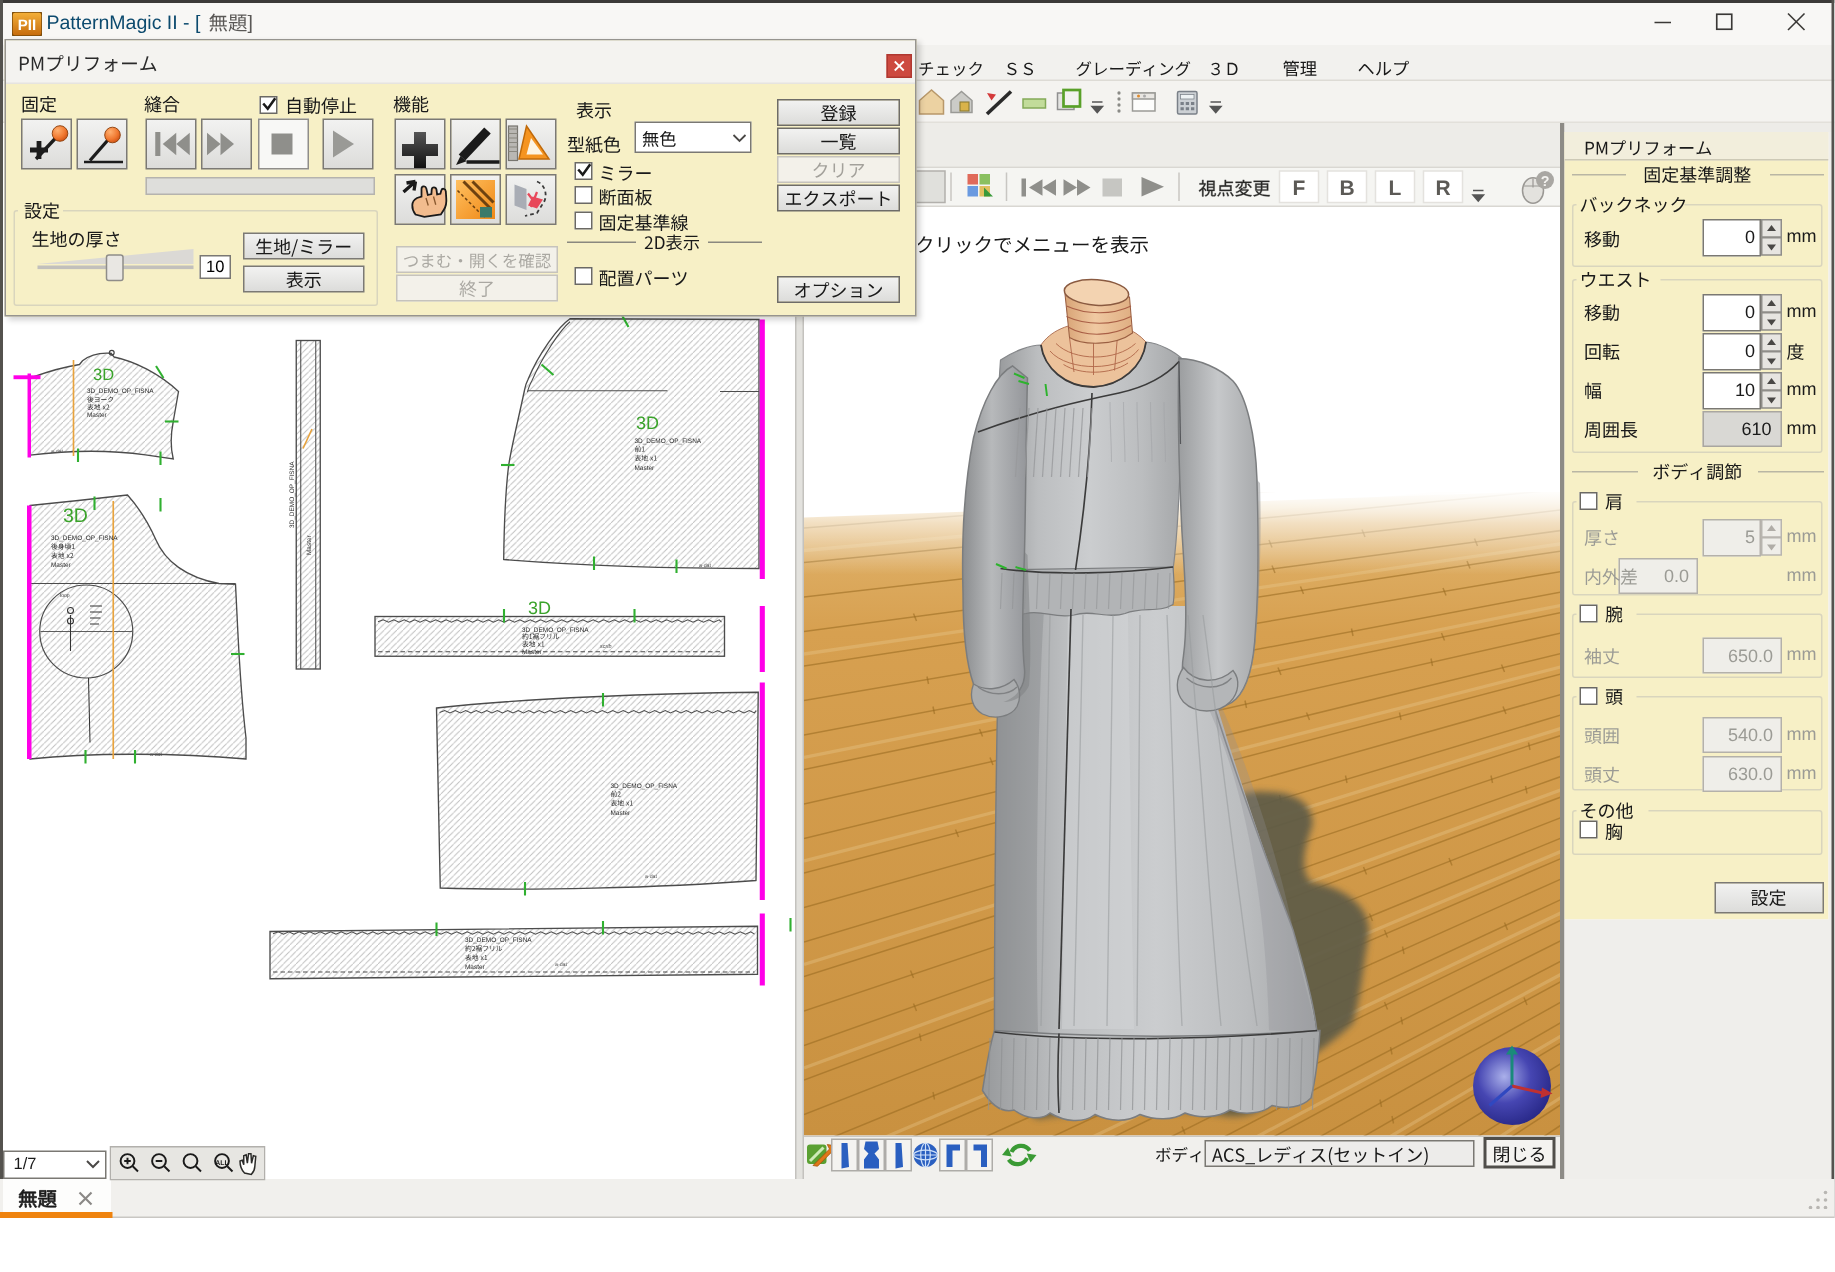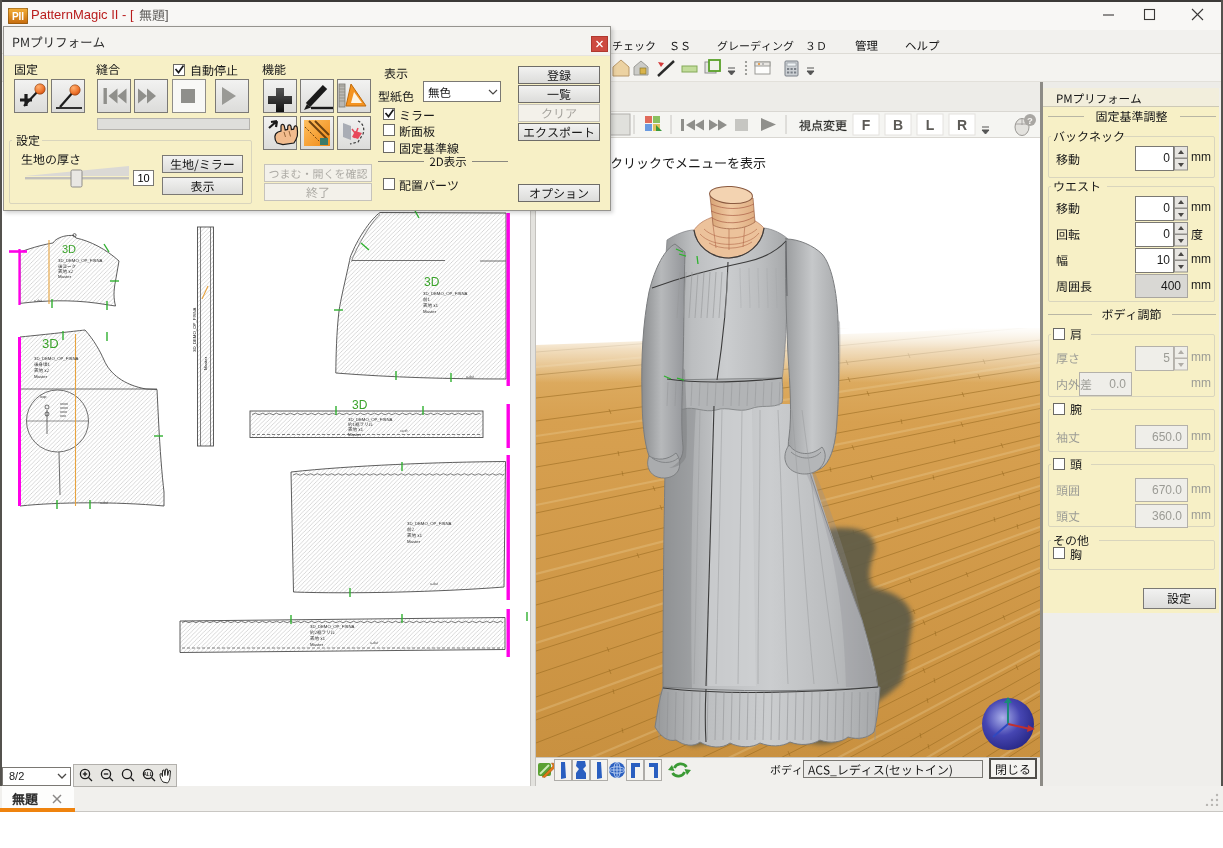--- a/index.html
+++ b/index.html
@@ -181,21 +181,21 @@
 <svg class="abs" style="left:8px;top:8px" width="20" height="16" viewBox="0 0 20 16">
 <defs>
       <linearGradient id="pmg" x1="0" y1="0" x2="0" y2="1">
         <stop offset="0" stop-color="#f5b13a"></stop>
         <stop offset="1" stop-color="#c56a0c"></stop>
       </linearGradient>
     </defs>
 <rect width="20" height="16" rx="2" fill="url(#pmg)" stroke="#7a4a08" stroke-width="1"></rect>
 <text x="10" y="12" font-size="10" font-weight="bold" fill="#fff" text-anchor="middle" font-family="Liberation Sans">PII</text>
   </svg>
-<div class="abs" style="left:31px;top:7px;font-size:13px;color:#b91c1c">PatternMagic II - [</div>
+<div class="abs" style="left:31px;top:7px;font-size:13px;color:#0c4a6e">PatternMagic II - [</div>
 <svg class="abs" style="left:1095px;top:6px" width="120" height="18" viewBox="0 0 120 18">
     <g stroke="#3a3836" stroke-width="1.1" fill="none">
       <line x1="8" y1="9" x2="19" y2="9"></line>
       <rect x="49.5" y="3.5" width="10" height="10"></rect>
       <line x1="97" y1="3" x2="108" y2="14"></line>
       <line x1="108" y1="3" x2="97" y2="14"></line>
     </g>
   </svg>
 <svg class="abs" style="left:600px;top:54px" width="440" height="28" viewBox="0 0 440 28">
 <g>
@@ -349,32 +349,32 @@
     <path d="M4 8 l3 -4 3 4 z" fill="#4a4846"></path>
     <path d="M4 17 l3 4 3 -4 z" fill="#4a4846"></path>
   </svg>
 <div class="abs inp" style="left:1135px;top:248px;width:39px;height:25px;padding:4px 3px 0 0">10</div>
 <svg class="abs" style="left:1174px;top:248px" width="14" height="25" viewBox="0 0 14 25">
     <rect x="0.5" y="0.5" width="13" height="11.5" fill="#e7e5e1" stroke="#8f8d89"></rect>
     <rect x="0.5" y="12.5" width="13" height="11.5" fill="#e7e5e1" stroke="#8f8d89"></rect>
     <path d="M4 8 l3 -4 3 4 z" fill="#4a4846"></path>
     <path d="M4 17 l3 4 3 -4 z" fill="#4a4846"></path>
   </svg>
-<div class="abs" style="left:1135px;top:274px;width:53px;height:24px;background:#d9d8d4;border:1px solid #a9a6a0;font-size:12px;text-align:right;padding:4px 6px 0 0;color:#1a1a1a">400</div>
+<div class="abs" style="left:1135px;top:274px;width:53px;height:24px;background:#d9d8d4;border:1px solid #a9a6a0;font-size:12px;text-align:right;padding:4px 6px 0 0;color:#1a1a1a">610</div>
 <div class="abs inpd" style="left:1135px;top:346px;width:39px;height:25px;padding:4px 3px 0 0">5</div>
 <svg class="abs" style="left:1174px;top:346px" width="14" height="25" viewBox="0 0 14 25">
     <rect x="0.5" y="0.5" width="13" height="11.5" fill="#efeee9" stroke="#b8b5af"></rect>
     <rect x="0.5" y="12.5" width="13" height="11.5" fill="#efeee9" stroke="#b8b5af"></rect>
     <path d="M4 8 l3 -4 3 4 z" fill="#b0ada7"></path>
     <path d="M4 17 l3 4 3 -4 z" fill="#b0ada7"></path>
   </svg>
 <div class="abs inpd" style="left:1079px;top:372px;width:53px;height:24px;padding:4px 5px 0 0">0.0</div>
 <div class="abs inpd" style="left:1135px;top:425px;width:53px;height:24px;padding:4px 5px 0 0">650.0</div>
-<div class="abs inpd" style="left:1135px;top:478px;width:53px;height:24px;padding:4px 5px 0 0">670.0</div>
-<div class="abs inpd" style="left:1135px;top:504px;width:53px;height:24px;padding:4px 5px 0 0">360.0</div>
+<div class="abs inpd" style="left:1135px;top:478px;width:53px;height:24px;padding:4px 5px 0 0">540.0</div>
+<div class="abs inpd" style="left:1135px;top:504px;width:53px;height:24px;padding:4px 5px 0 0">630.0</div>
 <div class="abs" style="left:1191px;top:150px;font-size:12px;color:#1a1a1a">mm</div>
 <div class="abs" style="left:1191px;top:200px;font-size:12px;color:#1a1a1a">mm</div>
 <div class="abs" style="left:1191px;top:252px;font-size:12px;color:#1a1a1a">mm</div>
 <div class="abs" style="left:1191px;top:278px;font-size:12px;color:#1a1a1a">mm</div>
 <div class="abs" style="left:1191px;top:350px;font-size:12px;color:#9b9b95">mm</div>
 <div class="abs" style="left:1191px;top:376px;font-size:12px;color:#9b9b95">mm</div>
 <div class="abs" style="left:1191px;top:429px;font-size:12px;color:#9b9b95">mm</div>
 <div class="abs" style="left:1191px;top:482px;font-size:12px;color:#9b9b95">mm</div>
 <div class="abs" style="left:1191px;top:508px;font-size:12px;color:#9b9b95">mm</div>
 <div class="abs cb" style="left:1053px;top:328px"></div>
@@ -385,21 +385,21 @@
 <svg class="abs" style="left:1204px;top:792px" width="16" height="14" viewBox="0 0 16 14">
     <g fill="#b8b6b2">
       <circle cx="13" cy="3" r="1.2"></circle>
       <circle cx="13" cy="8" r="1.2"></circle>
       <circle cx="13" cy="13" r="1.2"></circle>
       <circle cx="8" cy="8" r="1.2"></circle>
       <circle cx="8" cy="13" r="1.2"></circle>
       <circle cx="3" cy="13" r="1.2"></circle>
     </g>
   </svg>
-<div class="abs" style="left:2px;top:767px;width:69px;height:19px;background:#fff;border:1px solid #7a7873;font-size:11px;color:#1a1a1a;padding:2px 0 0 6px">8/2</div>
+<div class="abs" style="left:2px;top:767px;width:69px;height:19px;background:#fff;border:1px solid #7a7873;font-size:11px;color:#1a1a1a;padding:2px 0 0 6px">1/7</div>
 <svg class="abs" style="left:56px;top:772px" width="12" height="9" viewBox="0 0 12 9">
     <path d="M2 2 l4 4 4 -4" stroke="#4a4846" fill="none" stroke-width="1.3"></path>
   </svg>
 <svg class="abs" style="left:73px;top:764px" width="104" height="23" viewBox="0 0 104 23">
 <rect x="0.5" y="0.5" width="103" height="22" fill="#e7e6e2" stroke="#b2b0ac"></rect>
 <g stroke="#1a1a1a" stroke-width="1.3" fill="none">
 <circle cx="12" cy="10" r="4.6"></circle>
       <line x1="15.5" y1="13.5" x2="19" y2="17"></line>
       <line x1="9.8" y1="10" x2="14.2" y2="10"></line>
       <line x1="12" y1="7.8" x2="12" y2="12.2"></line>

